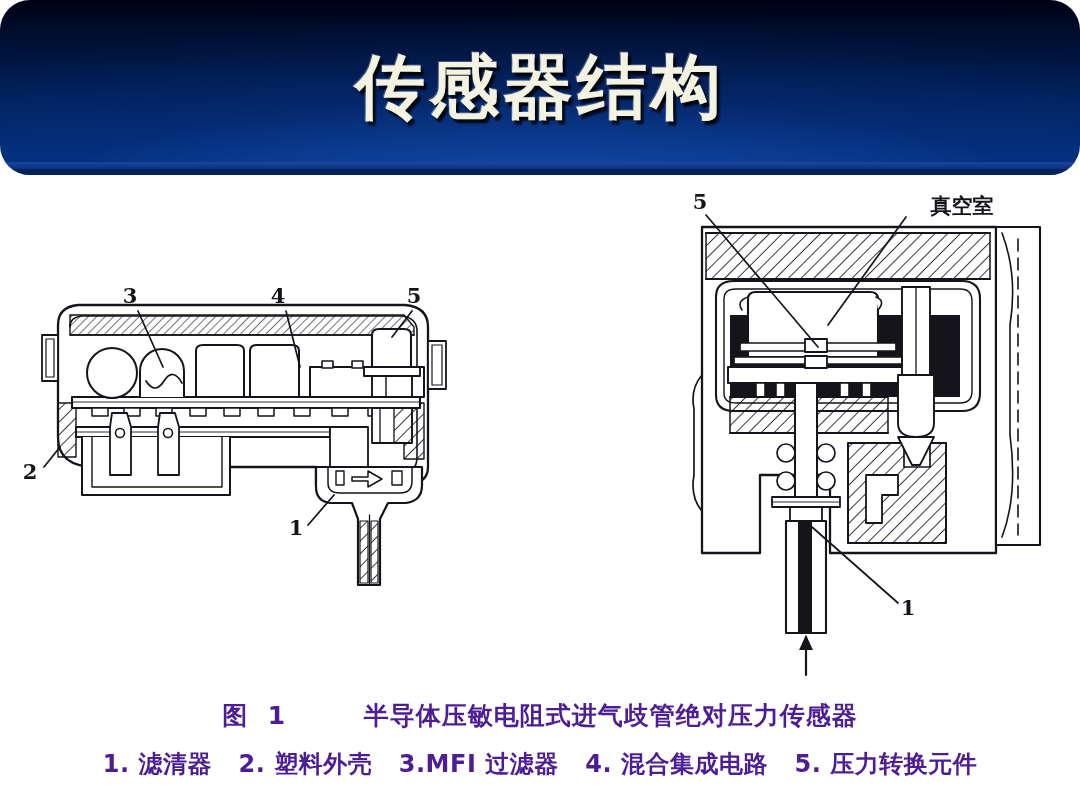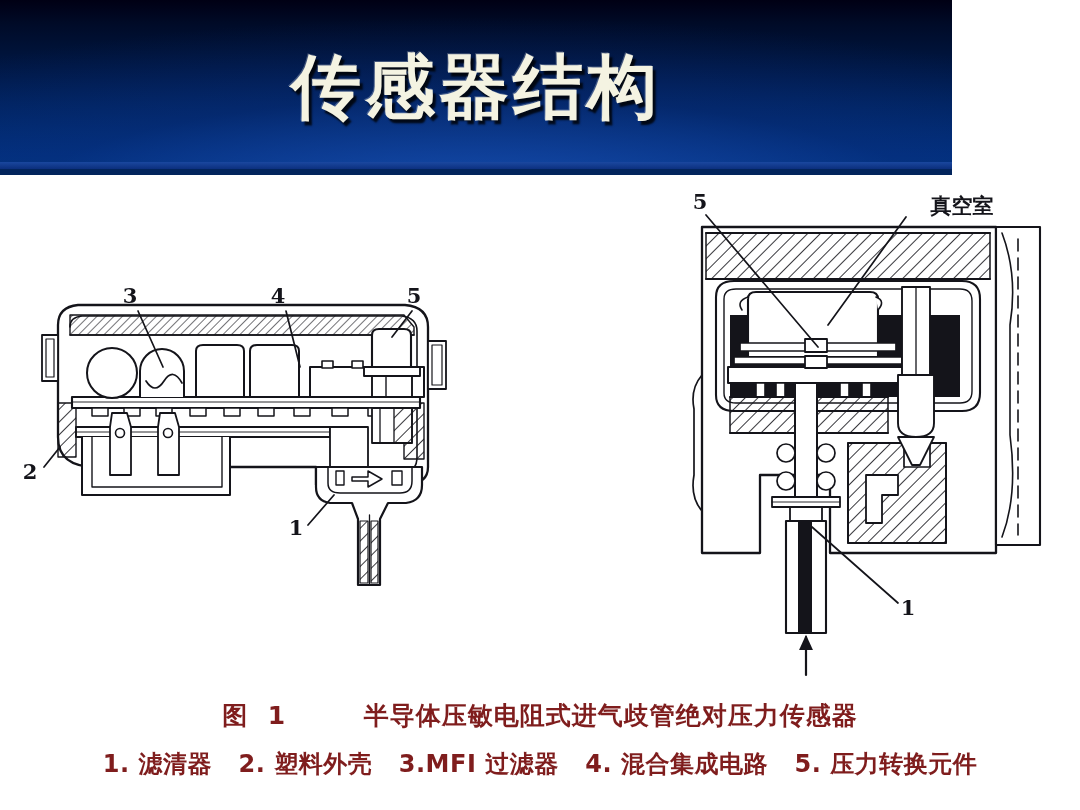--- a/index.html
+++ b/index.html
@@ -6,28 +6,29 @@
   html, body {
     width:1080px; height:810px;
     background:#ffffff;
     font-family:"Liberation Sans", sans-serif;
     overflow:hidden;
   }
   .slide { position:relative; width:1080px; height:810px; background:#fff; }
 
   
   .title-banner{
-    position:absolute; left:0; top:0; width:952px; height:175px;
+    position:absolute; left:0; top:0; width:1080px; height:175px;
     background:
       radial-gradient(115% 150% at 50% 118%, rgba(30,86,190,0.80) 0%, rgba(12,48,130,0.35) 42%, rgba(0,0,0,0) 72%),
       linear-gradient(to bottom,
         #000014 0%, #000b28 14%, #001237 28%,
         #001a4b 44%, #00235f 60%, #002a6f 75%,
         #002f7c 88%, #00337f 97%, #0b3a86 100%);
     overflow:hidden;
+    border-radius:30px;
   }
   .banner-strip{
     position:absolute; left:0; bottom:6px; width:1080px; height:7px;
     background:linear-gradient(to bottom, rgba(27,72,160,0.95), rgba(12,46,124,0.9));
   }
   .banner-base{
     position:absolute; left:0; bottom:0; width:1080px; height:6px;
     background:#02245c;
   }
   .slide-title{
@@ -44,21 +45,21 @@
   
   .figure-area{
     position:absolute; left:0; top:175px; width:1080px; height:520px;
   }
   .fig-svg{ display:block; width:1080px; height:520px; }
 
   
   .caption-block{
     position:absolute; left:0; top:700px; width:1080px;
     text-align:center;
-    color:#7f1d1d;
+    color:#4c1d95;
     font-family:"DejaVu Sans", "Liberation Sans", sans-serif;
   }
   .caption-title{
     font-size:25px; font-weight:bold; letter-spacing:1px;
     white-space:pre;
     line-height:1.3;
   }
   .caption-legend{
     margin-top:16px;
     font-size:24px; font-weight:bold; letter-spacing:0.5px;

